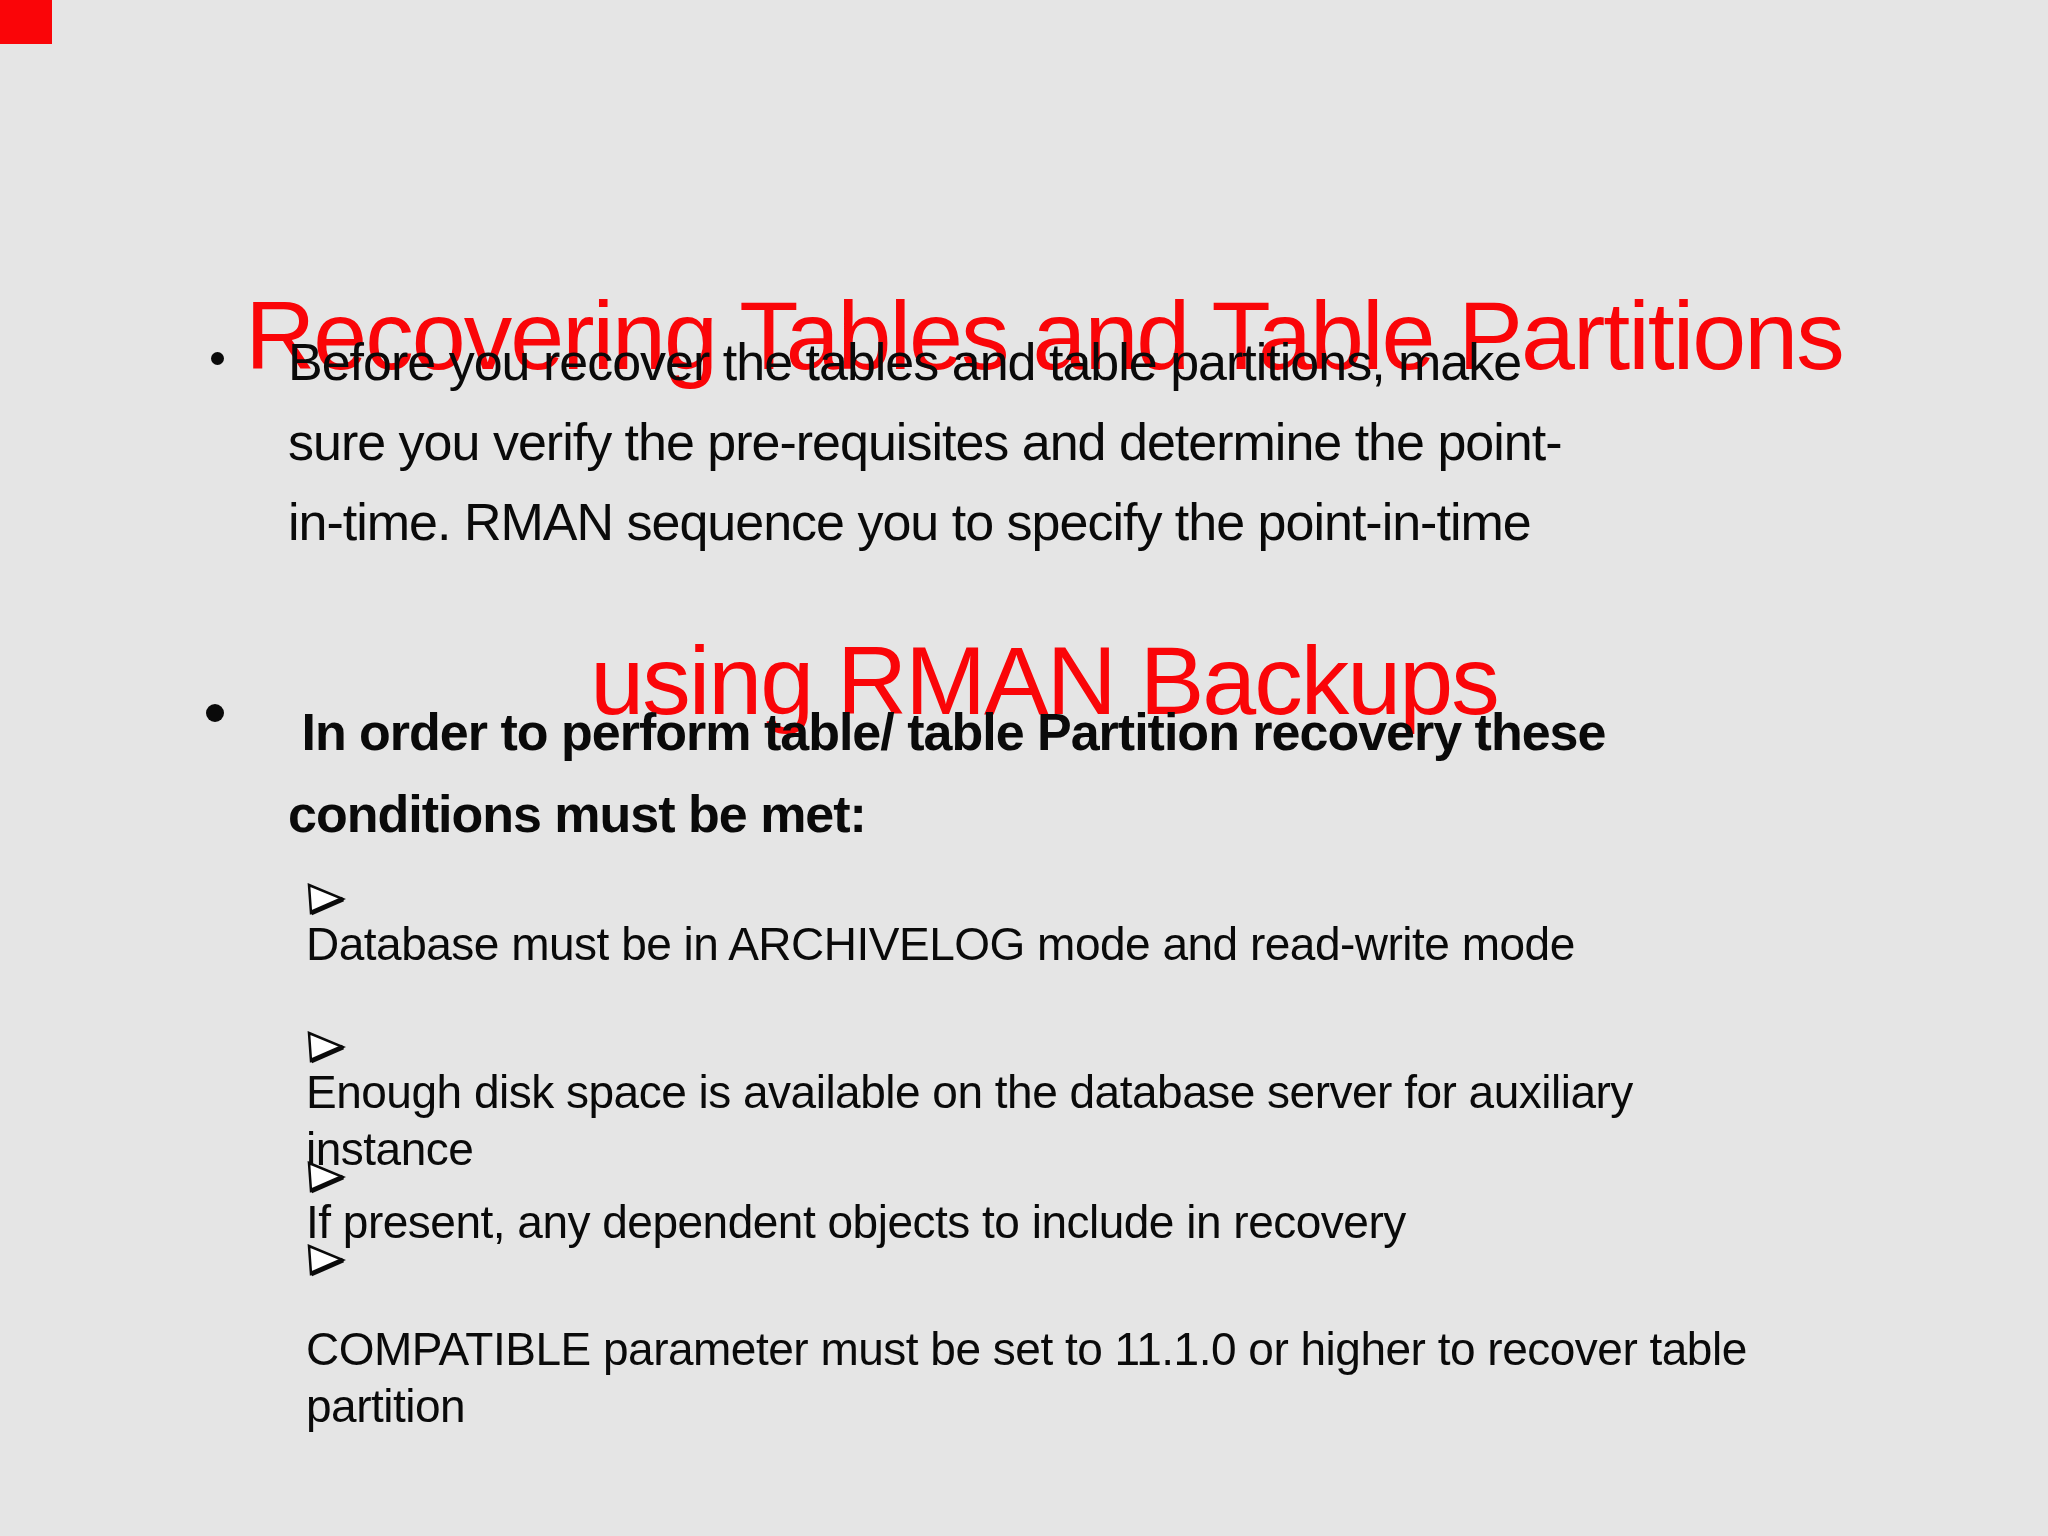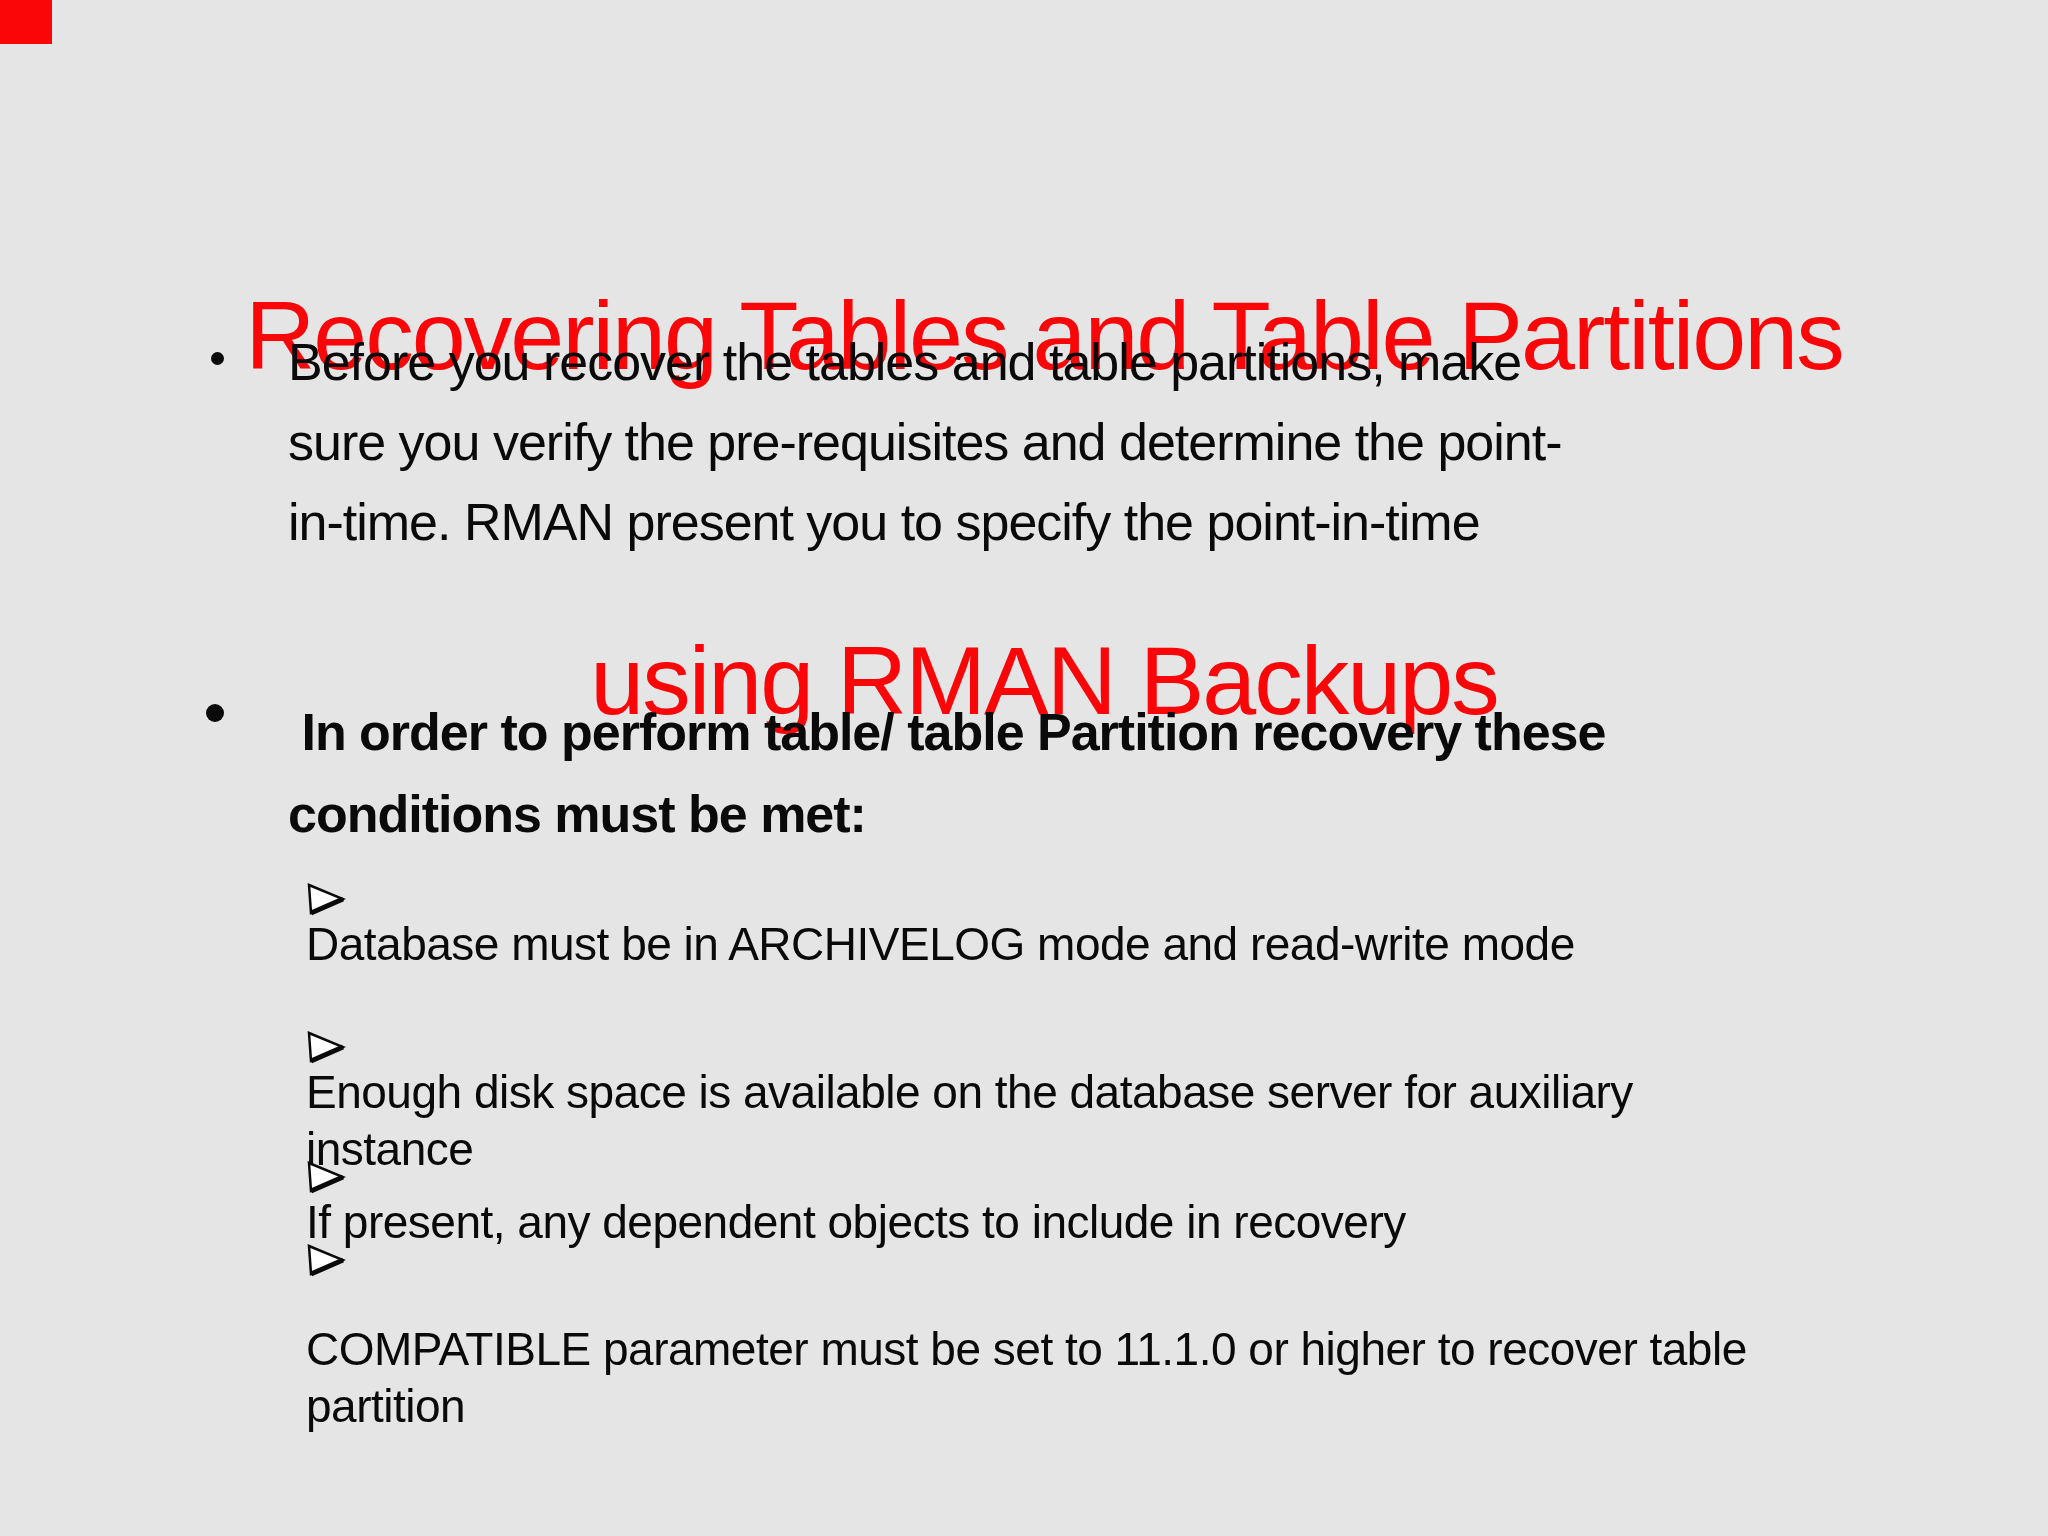--- a/index.html
+++ b/index.html
@@ -82,21 +82,21 @@
 
   <div class="slide-title">
     <div class="line">Recovering Tables and Table Partitions</div>
     <div class="line">using RMAN Backups</div>
   </div>
 
   <div class="bullet-dot dot-1"></div>
   <div class="body-block bullet-1">
     <div class="line">Before you recover the tables and table partitions, make</div>
     <div class="line">sure you verify the pre-requisites and determine the point-</div>
-    <div class="line">in-time. RMAN present you to specify the point-in-time</div>
+    <div class="line">in-time. RMAN sequence you to specify the point-in-time</div>
   </div>
 
   <div class="bullet-dot dot-2"></div>
   <div class="body-block bullet-2">
     <div class="line"> In order to perform table/ table Partition recovery these</div>
     <div class="line">conditions must be met:</div>
   </div>
 
   <div class="sub-item sub-1">
     <svg class="arrow" viewBox="0 0 40 34">

